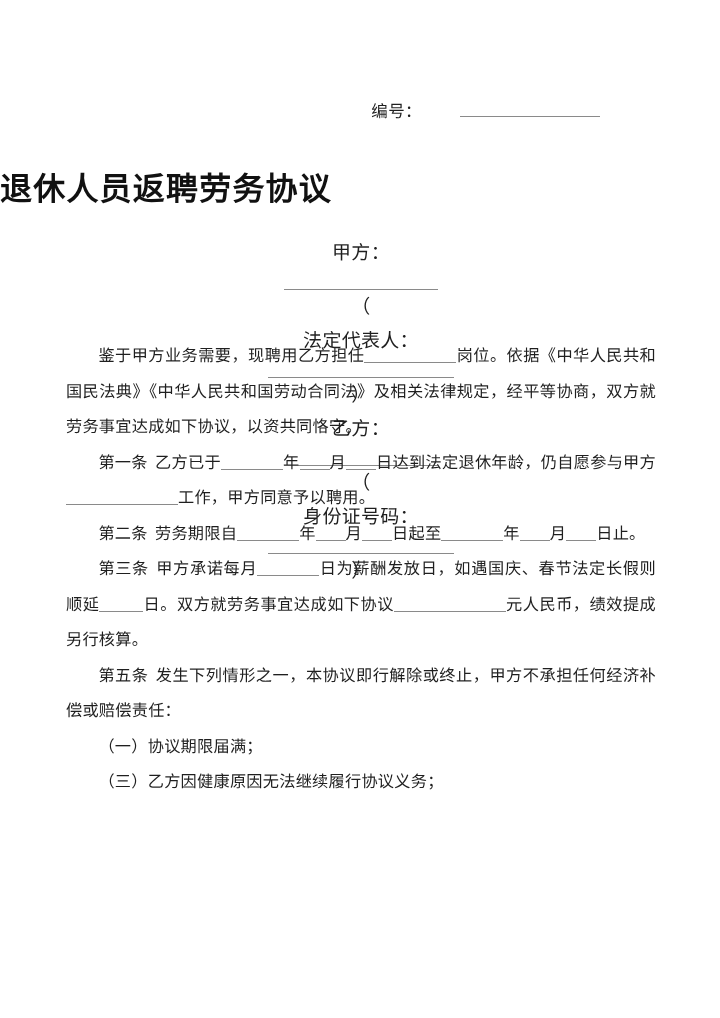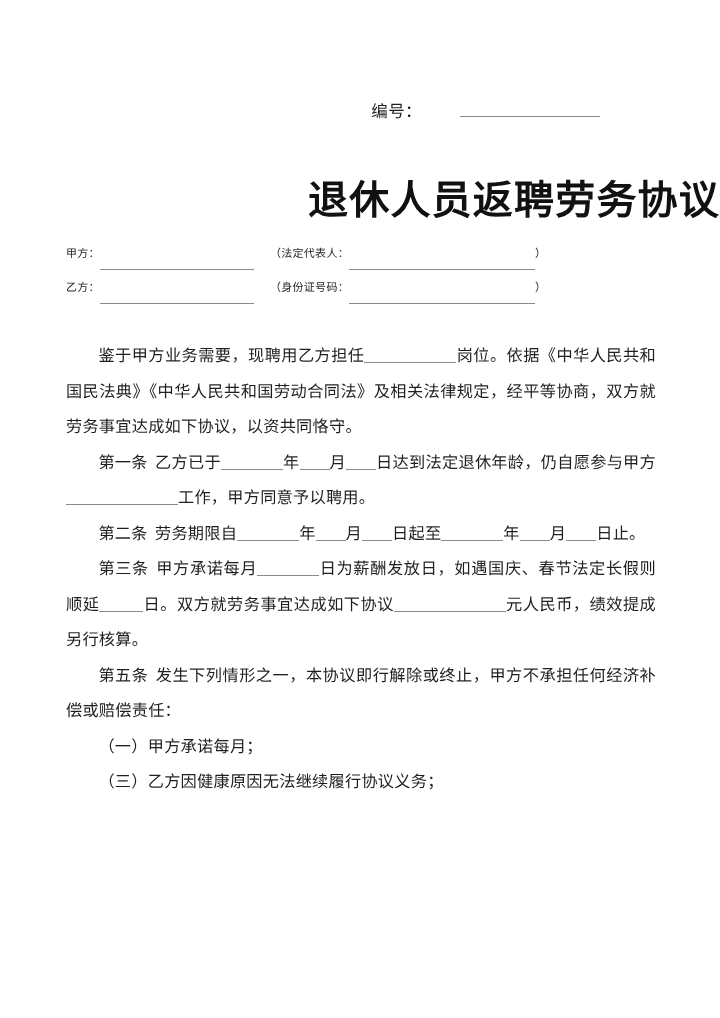--- a/index.html
+++ b/index.html
@@ -35,43 +35,44 @@
     gap: 36px;
   }
   .doc-number-row .label { margin-right: 2px; }
 
   
   .doc-title {
     position: absolute;
     top: 148px;
     left: 0;
     width: 720px;
-    text-align: right;
-    font-size: 40px;
+    text-align: left;
+    font-size: 32px;
     font-weight: 700;
     letter-spacing: 1.2px;
     color: #111111;
     line-height: 1.25;
   }
 
   
   .parties {
     position: absolute;
     top: 236px;
     left: 66px;
     width: 590px;
   }
   .party-line {
     display: flex;
-    align-items: flex-end;
-    font-size: 11px;
+    align-items: center;
+    font-size: 19px;
     line-height: 34px;
     letter-spacing: 0.3px;
     color: #1f1f1f;
     white-space: nowrap;
+    flex-direction: column;
   }
   .party-line .lbl { flex: none; }
   .party-line .gap-sep { display: inline-block; width: 16px; flex: none; }
 
   
   .body-block {
     position: absolute;
     top: 338px;
     left: 66px;
     width: 590px;
@@ -151,20 +152,20 @@
 
     <p class="para indent"><span class="clause-tag">第一条</span><span>乙方已于</span><span class="blank b-md"></span><span>年</span><span class="blank b-xs"></span><span>月</span><span class="blank b-xs"></span><span>日达到法定退休年龄，仍自愿参与甲方</span><span class="blank b-xl"></span><span>工作，甲方同意予以聘用。</span></p>
 
     <p class="para indent"><span class="clause-tag">第二条</span><span>劳务期限自</span><span class="blank b-md"></span><span>年</span><span class="blank b-xs"></span><span>月</span><span class="blank b-xs"></span><span>日起至</span><span class="blank b-md"></span><span>年</span><span class="blank b-xs"></span><span>月</span><span class="blank b-xs"></span><span>日止。</span></p>
 
     <p class="para indent"><span class="clause-tag">第三条</span><span>甲方承诺每月</span><span class="blank b-md"></span><span>日为薪酬发放日，如遇国庆、春节法定长假则顺延</span><span class="blank b-sm"></span><span>日。双方就劳务事宜达成如下协议</span><span class="blank b-xl"></span><span>元人民币，绩效提成另行核算。</span></p>
 
 
     <p class="para indent"><span class="clause-tag">第五条</span><span>发生下列情形之一，本协议即行解除或终止，甲方不承担任何经济补偿或赔偿责任：</span></p>
 
-    <p class="para sub"><span>（一）</span><span>甲方承诺每月；</span></p>
+    <p class="para sub"><span>（一）</span><span>协议期限届满；</span></p>
 
 
     <p class="para sub"><span>（三）</span><span>乙方因健康原因无法继续履行协议义务；</span></p>
 
   </div>
 
 </div>
 
 </body></html>

